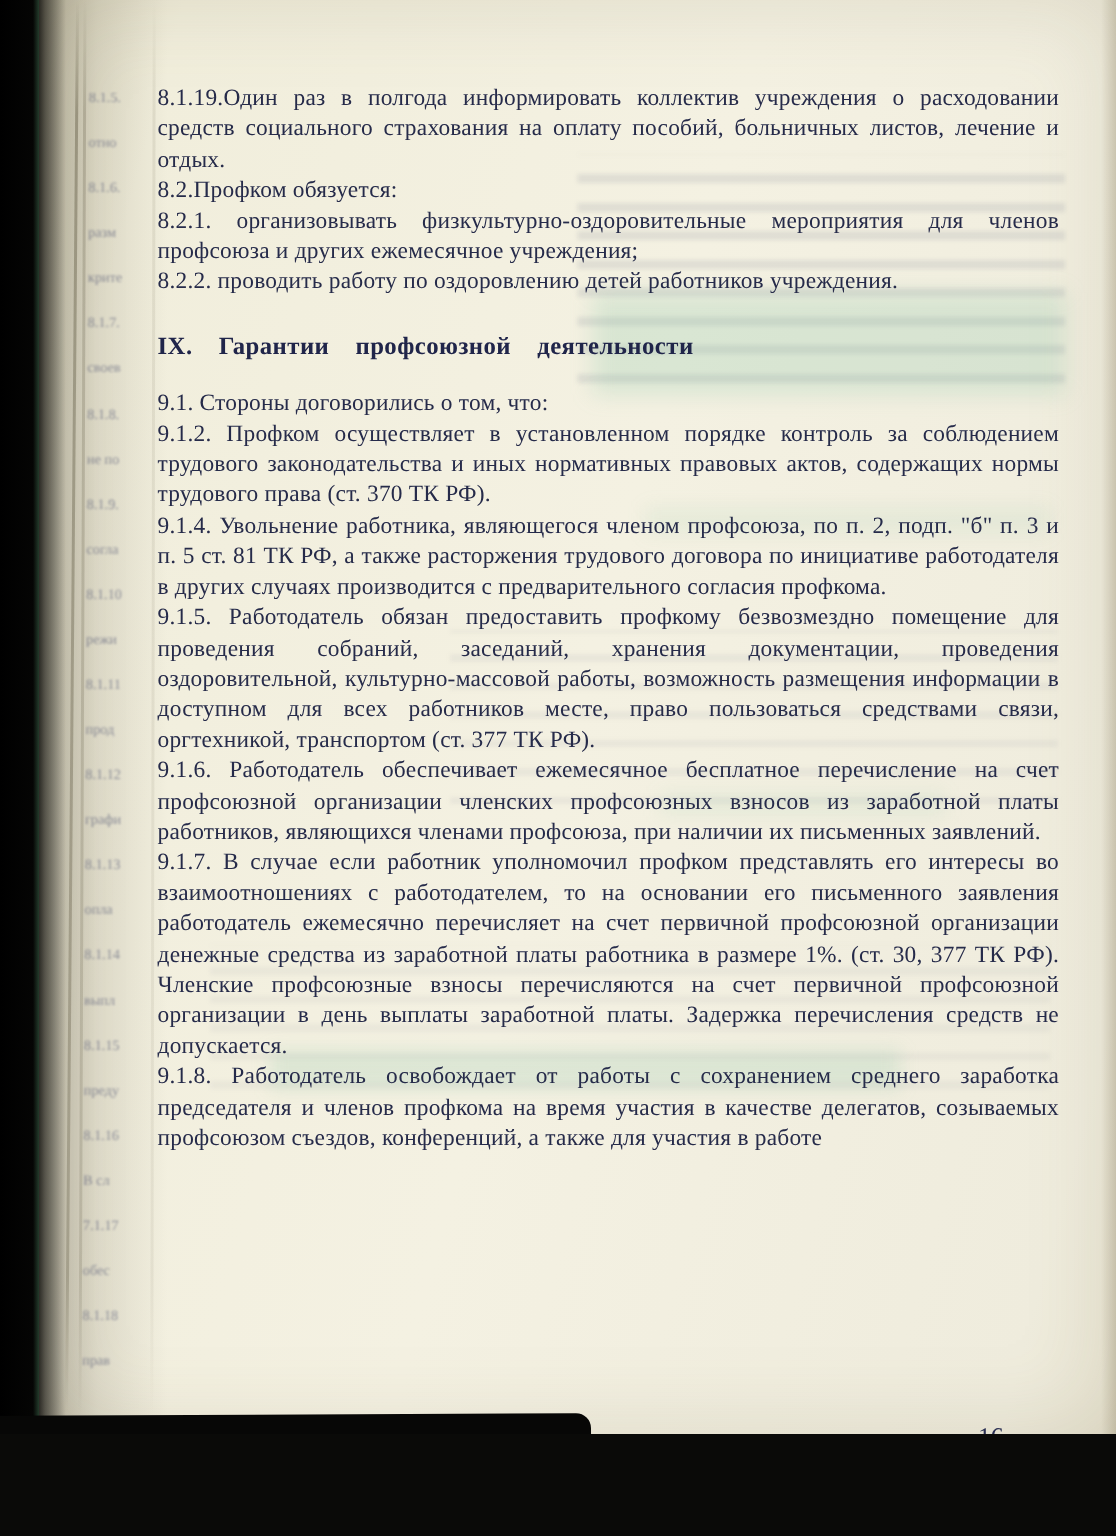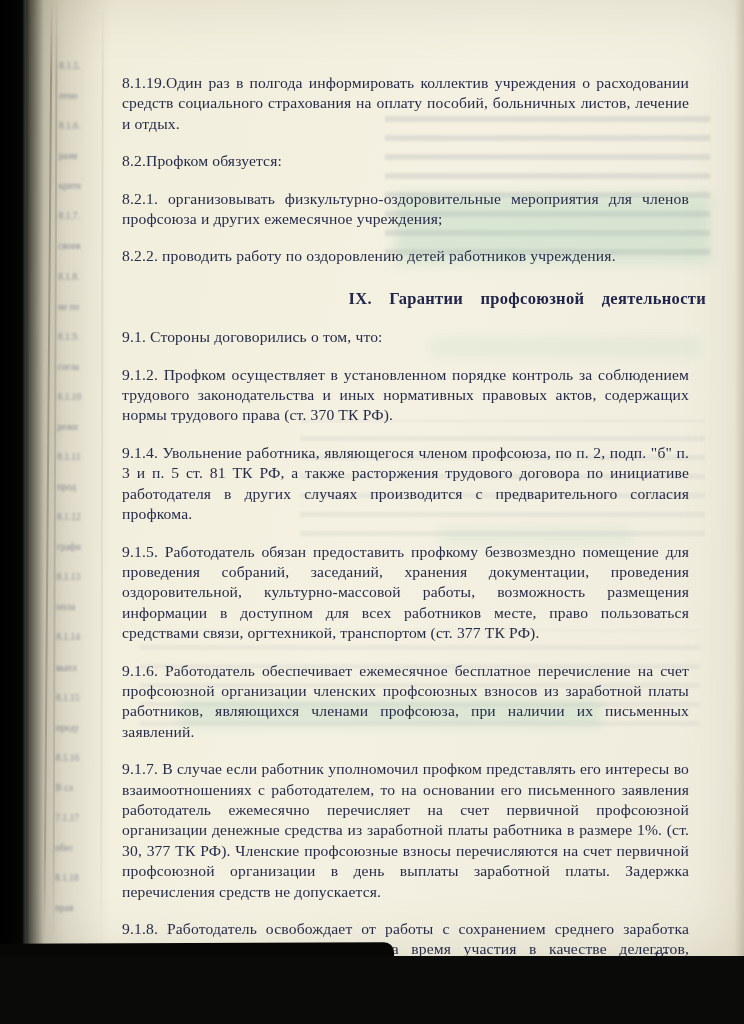--- a/index.html
+++ b/index.html
@@ -1,18 +1,18 @@
 <!DOCTYPE html>
 <html lang="ru"><head>
 <meta charset="utf-8">
 <style>
   html,body{margin:0;padding:0;background:#0a0a08;}
   .scan{
     position:relative;width:744px;height:956px;overflow:hidden;
-    background:#ffffff;font-family:"Liberation Serif","DejaVu Serif",serif;
+    background:#86efac;font-family:"Liberation Serif","DejaVu Serif",serif;
   }
   
   .paper{
     position:absolute;left:26px;top:0;right:0;bottom:0;
     background:linear-gradient(105deg,#e6e2cc 0%,#f1eedc 10%,#f4f1e2 50%,#efecdd 92%,#eae6d4 100%);
     box-shadow:inset 0 0 60px rgba(120,110,80,0.18);
   }
   
   .spine{
     position:absolute;left:0;top:0;bottom:0;width:44px;
@@ -54,23 +54,23 @@
     background:repeating-linear-gradient(0deg,transparent 0 13px,rgba(95,100,128,0.13) 13px 19px);}
   .st-gray2{left:300px;top:420px;width:405px;height:130px;filter:blur(1.3px);
     background:repeating-linear-gradient(0deg,transparent 0 14px,rgba(95,100,128,0.07) 14px 19px);}
   .st-gray3{left:140px;top:630px;width:560px;height:110px;filter:blur(1.3px);
     background:repeating-linear-gradient(0deg,transparent 0 14px,rgba(95,100,128,0.06) 14px 19px);}
   
   .content{
     position:absolute;left:105px;top:56px;width:601px;z-index:4;
     color:#262b4a;font-size:15.6px;line-height:20.4px;letter-spacing:0.15px;
   }
-  .para{margin:17px;text-align:justify;}
+  .para{margin:0;text-align:justify;}
   .heading{
-    margin:22px 0 18px;text-align:right;font-weight:bold;font-size:16.5px;
+    margin:22px 0 18px;text-align:left;font-weight:bold;font-size:16.5px;
     word-spacing:13px;letter-spacing:0.3px;color:#20254a;
   }
   .page-number{
     position:absolute;left:652px;top:948px;z-index:5;
     color:#2a2f52;font-size:17px;
   }
 </style>
 </head>
 <body>
 

